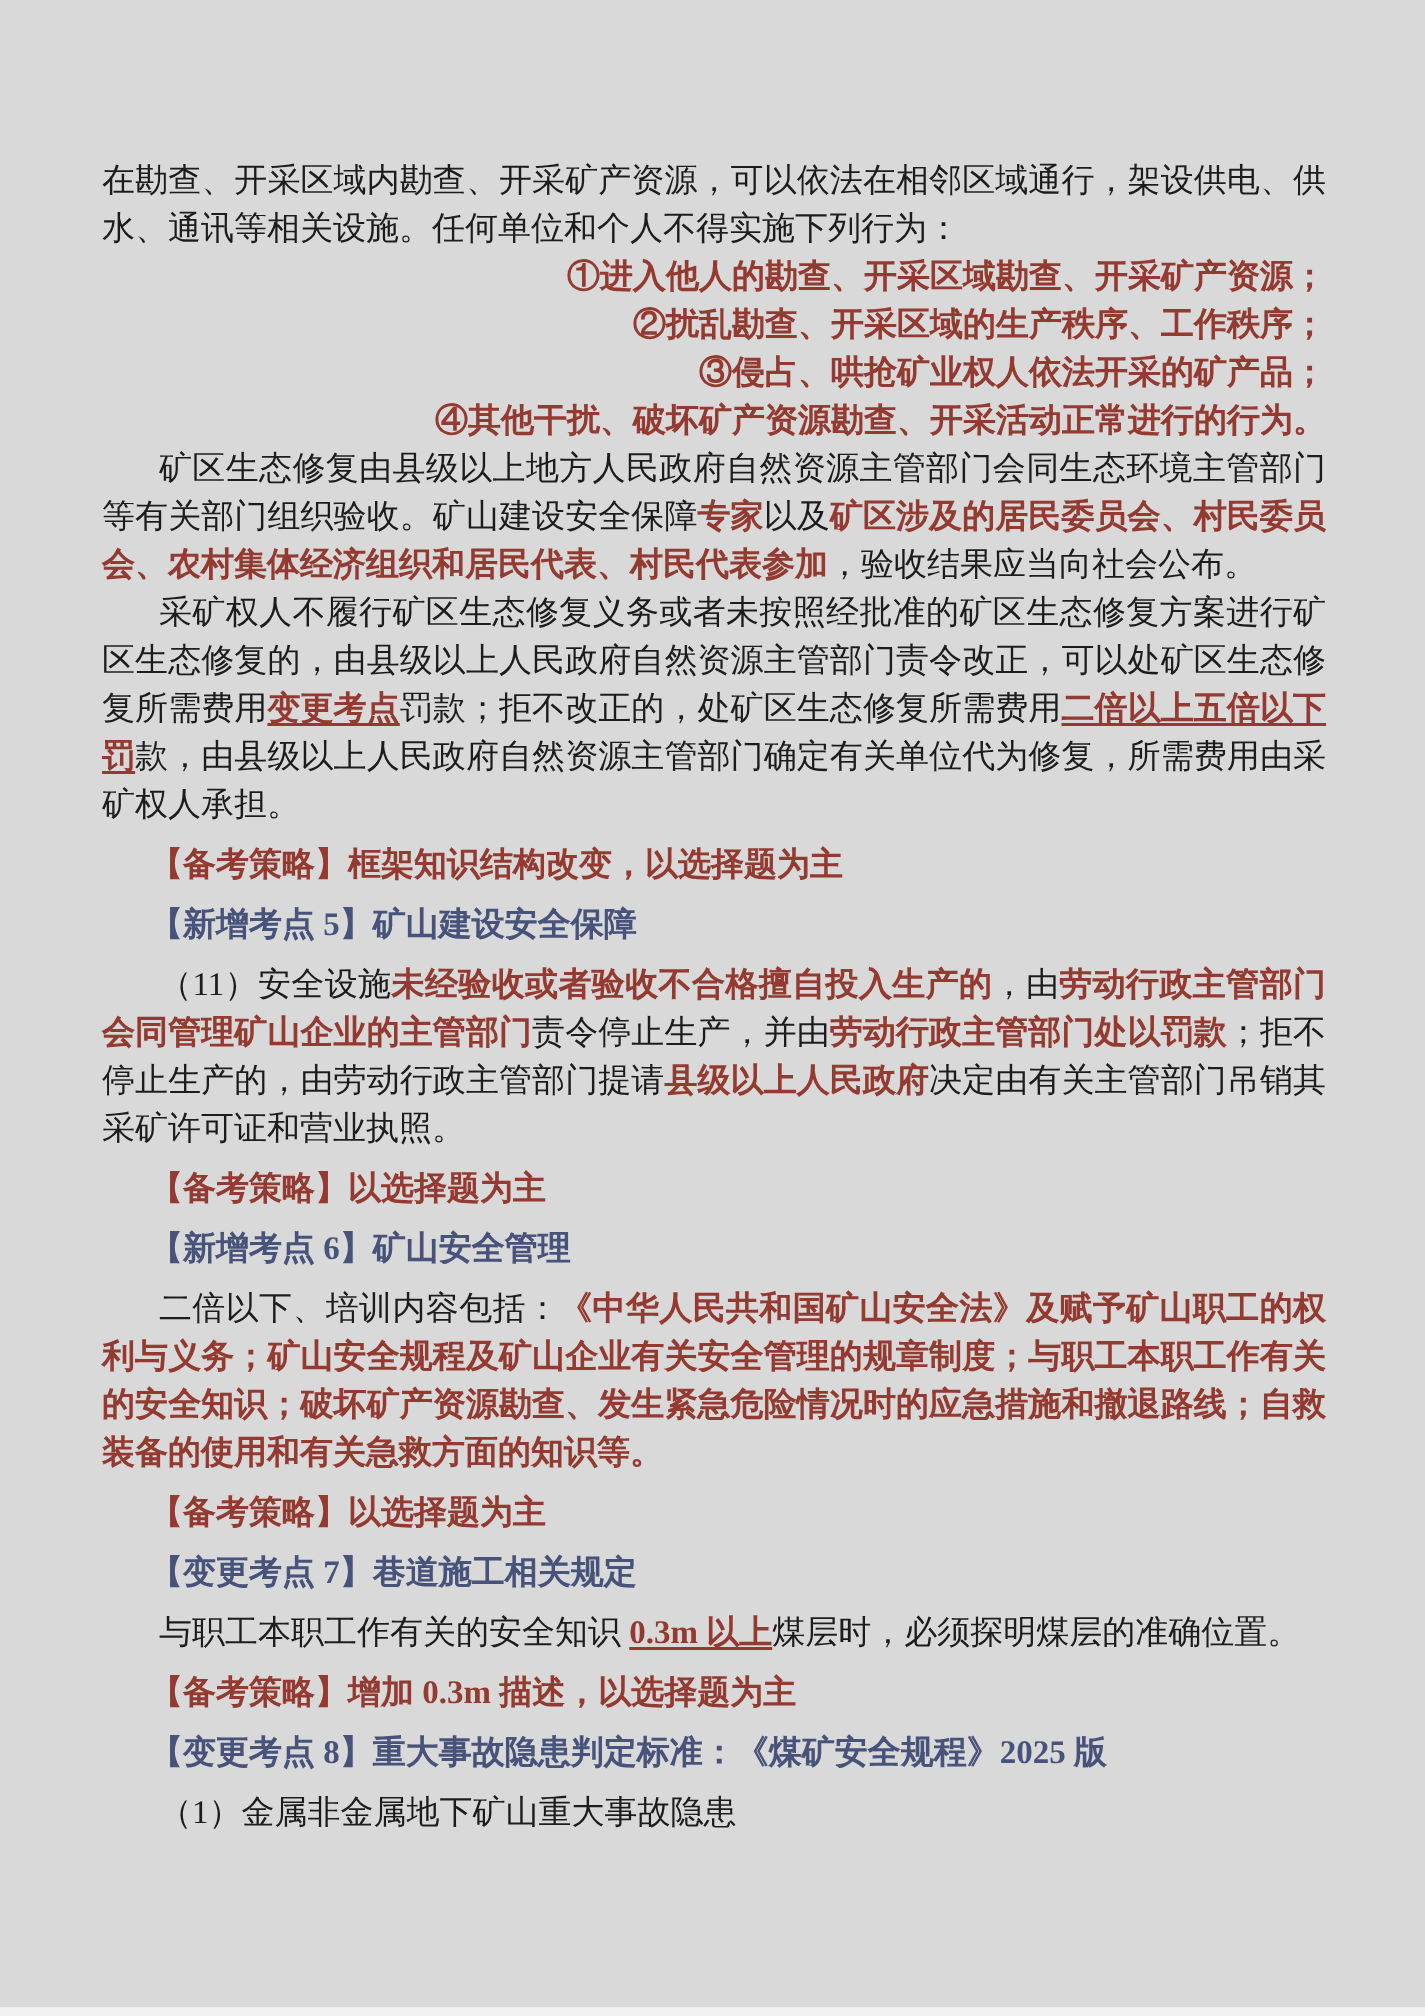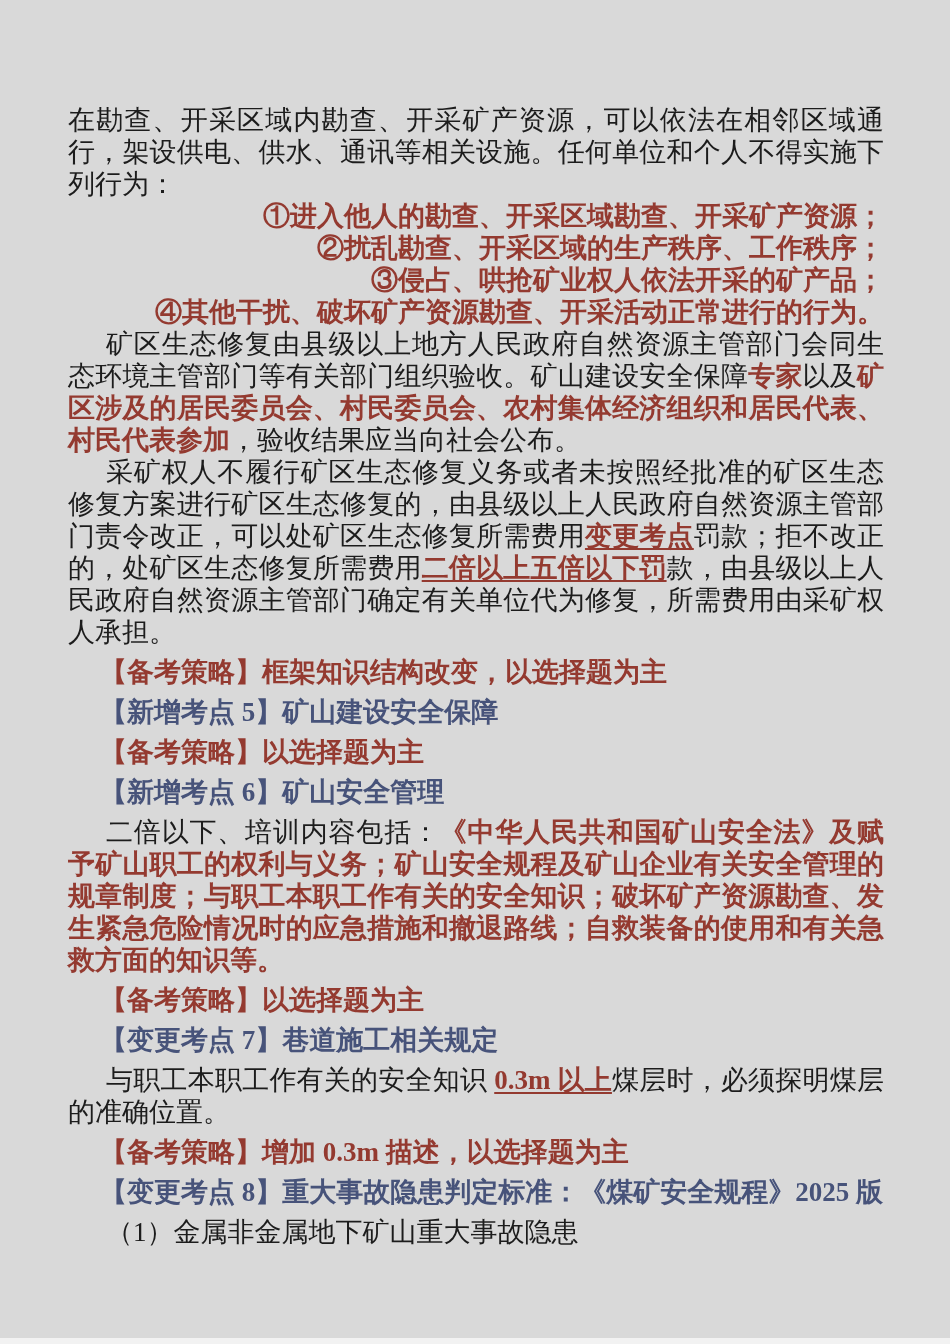--- a/index.html
+++ b/index.html
@@ -18,21 +18,21 @@
     overflow:hidden;
   }
   .page{
     position:absolute;inset:0;
     background:var(--page-bg);
   }
   .content{
     position:absolute;
     left:68px;top:104px;
     width:816px;
-    font-size:27px;
+    font-size:22px;
     line-height:32px;
     font-family:Liberation Serif, serif;
   }
   p.p{margin:0;text-align:justify;}
   p.body{text-indent:38px;}
   p.body0{text-indent:0;}
   p.item{text-indent:35px;text-align:right;font-weight:bold;color:var(--red);}
   p.strategy{text-indent:32px;margin:8px 0;font-weight:bold;color:var(--red);text-align:left;}
   p.topic{text-indent:32px;margin:8px 0;font-weight:bold;color:var(--blue);text-align:left;}
   span.k{color:var(--ink);font-weight:normal;}
@@ -51,20 +51,21 @@
   <div class="content">
       <p class="p body0"><span class="k">在勘查、开采区域内勘查、开采矿产资源，可以依法在相邻区域通行，架设供电、供水、通讯等相关设施。任何单位和个人不得实施下列行为：</span></p>
       <p class="p item"><span class="r">①进入他人的勘查、开采区域勘查、开采矿产资源；</span></p>
       <p class="p item"><span class="r">②扰乱勘查、开采区域的生产秩序、工作秩序；</span></p>
       <p class="p item"><span class="r">③侵占、哄抢矿业权人依法开采的矿产品；</span></p>
       <p class="p item"><span class="r">④其他干扰、破坏矿产资源勘查、开采活动正常进行的行为。</span></p>
       <p class="p body"><span class="k">矿区生态修复由县级以上地方人民政府自然资源主管部门会同生态环境主管部门等有关部门组织验收。矿山建设安全保障</span><span class="r">专家</span><span class="k">以及</span><span class="r">矿区涉及的居民委员会、村民委员会、农村集体经济组织和居民代表、村民代表参加</span><span class="k">，验收结果应当向社会公布。</span></p>
       <p class="p body"><span class="k">采矿权人不履行矿区生态修复义务或者未按照经批准的矿区生态修复方案进行矿区生态修复的，由县级以上人民政府自然资源主管部门责令改正，可以处矿区生态修复所需费用</span><span class="u">变更考点</span><span class="k">罚款；拒不改正的，处矿区生态修复所需费用</span><span class="u">二倍以上五倍以下罚</span><span class="k">款，由县级以上人民政府自然资源主管部门确定有关单位代为修复，所需费用由采矿权人承担。</span></p>
       <p class="p strategy"><span class="r">【备考策略】框架知识结构改变，以选择题为主</span></p>
       <p class="p topic"><span class="b">【新增考点 5】矿山建设安全保障</span></p>
+      <p class="p body"><span class="k">（11）安全设施</span><span class="r">未经验收或者验收不合格擅自投入生产的</span><span class="k">，由</span><span class="r">劳动行政主管部门会同管理矿山企业的主管部门</span><span class="k">责令停止生产，并由</span><span class="r">劳动行政主管部门处以罚款</span><span class="k">；拒不停止生产的，由劳动行政主管部门提请</span><span class="r">县级以上人民政府</span><span class="k">决定由有关主管部门吊销其采矿许可证和营业执照。</span></p>
       <p class="p strategy"><span class="r">【备考策略】以选择题为主</span></p>
       <p class="p topic"><span class="b">【新增考点 6】矿山安全管理</span></p>
       <p class="p body"><span class="k">二倍以下、培训内容包括：</span><span class="r">《中华人民共和国矿山安全法》及赋予矿山职工的权利与义务；矿山安全规程及矿山企业有关安全管理的规章制度；与职工本职工作有关的安全知识；破坏矿产资源勘查、发生紧急危险情况时的应急措施和撤退路线；自救装备的使用和有关急救方面的知识等。</span></p>
       <p class="p strategy"><span class="r">【备考策略】以选择题为主</span></p>
       <p class="p topic"><span class="b">【变更考点 7】巷道施工相关规定</span></p>
       <p class="p body"><span class="k">与职工本职工作有关的安全知识 </span><span class="u">0.3m 以上</span><span class="k">煤层时，必须探明煤层的准确位置。</span></p>
       <p class="p strategy"><span class="r">【备考策略】增加 0.3m 描述，以选择题为主</span></p>
       <p class="p topic"><span class="b">【变更考点 8】重大事故隐患判定标准：《煤矿安全规程》2025 版</span></p>
       <p class="p body"><span class="k">（1）金属非金属地下矿山重大事故隐患</span></p>
     </div>

